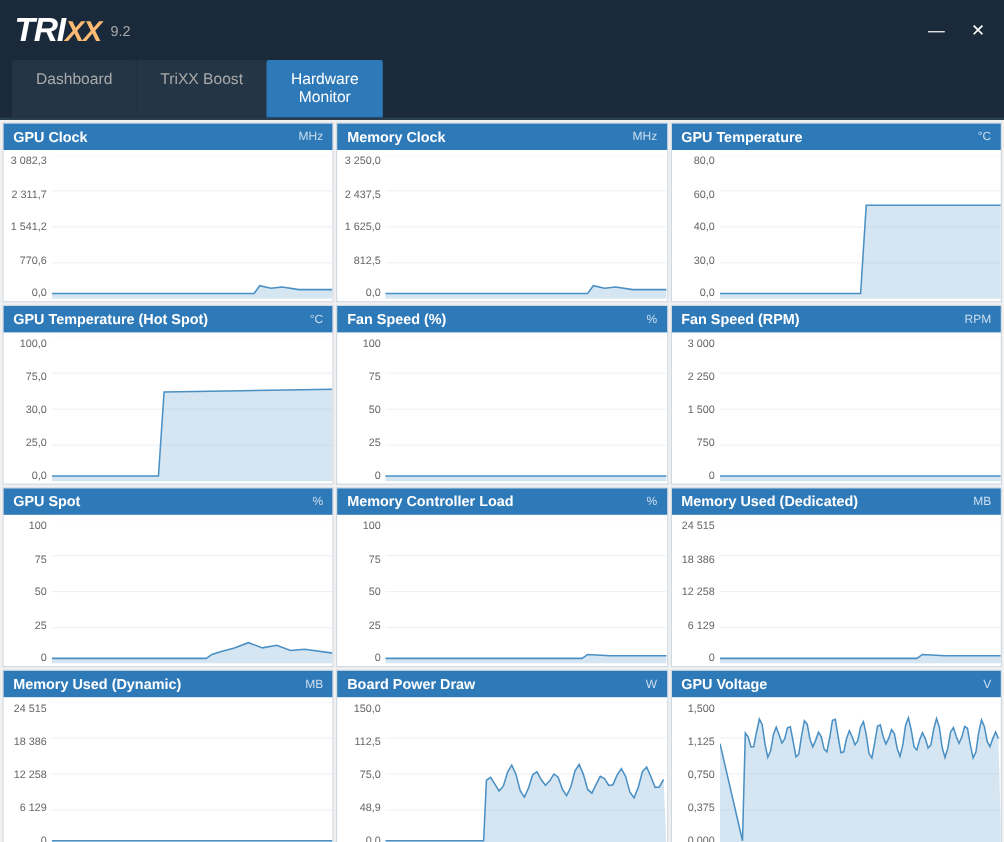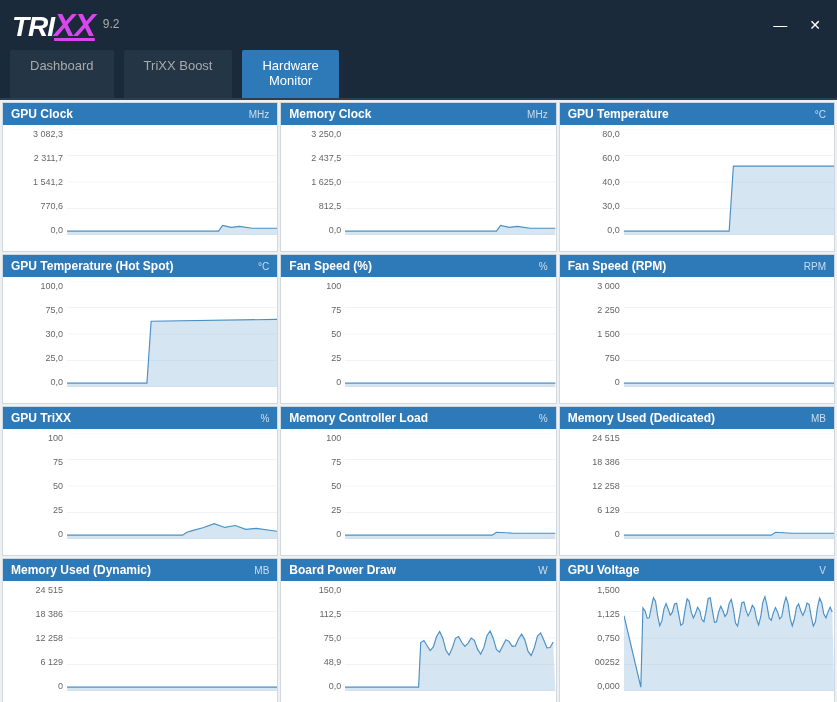--- a/index.html
+++ b/index.html
@@ -26,25 +26,24 @@
       gap: 4px;
     }
     #logo-text {
       font-size: 28px;
       font-weight: 900;
       color: #fff;
       letter-spacing: -1px;
       font-style: italic;
     }
     #logo-x {
-      color: #d946ef;
-      font-size: 32px;
+      color: #fdba74;
+      font-size: 24px;
       font-weight: 900;
       font-style: italic;
-      text-decoration: underline;
     }
     #version {
       color: #aaa;
       font-size: 12px;
       margin-left: 4px;
       margin-top: 10px;
       align-self: flex-start;
     }
     #window-controls {
       position: absolute;
@@ -60,21 +59,21 @@
       font-size: 14px;
       cursor: pointer;
       padding: 2px 6px;
       line-height: 1;
     }
     
     #tabs {
       display: flex;
       background: #1a2a3a;
       padding: 0 10px;
-      gap: 10px;
+      gap: 0;
       border-bottom: 2px solid #2a3f52;
     }
     .tab {
       padding: 8px 20px;
       color: #aaa;
       font-size: 13px;
       cursor: pointer;
       background: #243545;
       border-radius: 2px 2px 0 0;
       text-align: center;
@@ -126,22 +125,21 @@
     }
     .chart-unit {
       font-size: 10px;
       color: #cde;
       font-weight: normal;
     }
     .chart-body {
       flex: 1;
       display: flex;
       position: relative;
-      padding: 4px 0 16px 0;
-      margin-left: 24px;
+      padding: 4px 0 2px 0;
     }
     .y-axis {
       display: flex;
       flex-direction: column;
       justify-content: space-between;
       padding: 0 4px;
       font-size: 9px;
       color: #666;
       text-align: right;
       min-width: 40px;
@@ -344,21 +342,21 @@
             <line x1="0" x2="220" y1="82.5" y2="82.5" class="grid-line"></line>
             <line x1="0" x2="220" y1="110" y2="110" class="grid-line"></line>
             <path d="M0,106 L220,106 L220,110 L0,110 Z" class="fill-area"></path>
             <path d="M0,106 L220,106" class="line-path"></path>
           </svg>
         </div>
       </div>
     </div>
     <div class="chart-card">
       <div class="chart-header">
-        <span>GPU TriXX</span>
+        <span>GPU Spot</span>
         <span class="chart-unit">%</span>
       </div>
       <div class="chart-body">
         <div class="y-axis">
           <span>100</span>
           <span>75</span>
           <span>50</span>
           <span>25</span>
           <span>0</span>
         </div>
@@ -482,21 +480,21 @@
     <div class="chart-card">
       <div class="chart-header">
         <span>GPU Voltage</span>
         <span class="chart-unit">V</span>
       </div>
       <div class="chart-body">
         <div class="y-axis">
           <span>1,500</span>
           <span>1,125</span>
           <span>0,750</span>
-          <span>00252</span>
+          <span>0,375</span>
           <span>0,000</span>
         </div>
         <div class="chart-area">
           <svg viewBox="0 0 220 110" preserveAspectRatio="none">
             <line x1="0" x2="220" y1="0" y2="0" class="grid-line"></line>
             <line x1="0" x2="220" y1="27.5" y2="27.5" class="grid-line"></line>
             <line x1="0" x2="220" y1="55" y2="55" class="grid-line"></line>
             <line x1="0" x2="220" y1="82.5" y2="82.5" class="grid-line"></line>
             <line x1="0" x2="220" y1="110" y2="110" class="grid-line"></line>
             <path d="M0,31.799999999999997 L17.6,106 L19.8,23.689789517635578 L21.999999999999996,26.65768434605547 L24.199999999999996,34.340978319299424 L26.399999999999995,34.04084584079268 L28.599999999999994,22.891206910207792 L30.799999999999997,13.041772031556448 L33,17.13690596430728 L35.2,32.151178471111464 L37.400000000000006,42.21435077827293 L39.6,37.30911242955543 L41.800000000000004,24.721547475779538 L44.00000000000001,19.264639689180754 L46.20000000000001,24.970574405720097 L48.40000000000001,31.325133443603903 L50.600000000000016,28.198974553725087 L52.80000000000002,19.71803546532604 L55.000000000000014,18.93632353834017 L57.20000000000002,30.135589418792744 L59.40000000000001,41.81996265653885 L61.600000000000016,40.06597911913734 L63.80000000000002,25.819255510716637 L66.00000000000003,14.295835904223178 L68.20000000000002,16.966051978705607 L70.40000000000002,28.44349902625764 L72.60000000000002,34.28598582360307 L74.80000000000003,29.321810699201613 L77.00000000000003,23.17324148431717 L79.20000000000003,26.437327514204398 L81.40000000000003,35.87551618047425 L83.60000000000004,38.109116910073965 L85.80000000000004,27.312249455737728 L88.00000000000004,14.041818188881773 L90.20000000000005,13.285190949982788 L92.40000000000005,26.25766984779715 L94.60000000000005,38.73487435060528 L96.80000000000005,38.10210747801902 L99.00000000000006,27.89091695682634 L101.20000000000006,21.993949950317727 L103.40000000000005,26.538477946995236 L105.60000000000005,32.72755050459623 L107.80000000000005,29.470207684268804 L110.00000000000004,19.029740558428557 L112.20000000000005,15.026599398376682 L114.40000000000005,24.924582438096706 L116.60000000000005,39.40305772420665 L118.80000000000005,42.69038547662644 L121.00000000000006,31.410904318943295 L123.20000000000006,18.505792273850282 L125.40000000000006,17.408222300443896 L127.60000000000007,26.334722423195927 L129.80000000000007,32.05671196900771 L132.00000000000006,27.63832173768996 L134.20000000000007,21.111677587907167 L136.40000000000006,24.106110191351714 L138.60000000000008,35.46258530120298 L140.80000000000007,41.46089464710364 L143.00000000000009,32.95819577715896 L145.20000000000007,17.751055599883507 L147.4000000000001,12.065563921159793 L149.60000000000008,21.354102358810483 L151.8000000000001,34.18774593537748 L154.00000000000009,36.63545846319462 L156.2000000000001,28.884668327997847 L158.4000000000001,23.445989224882354 L160.60000000000008,27.963508575462765 L162.8000000000001,35.13331243175319 L165.00000000000009,32.743652645859285 L167.2000000000001,20.691426284658167 L169.4000000000001,12.59543713912508 L171.6000000000001,19.25216956855549 L173.8000000000001,34.64530689655176 L176.0000000000001,42.455198100678956 L178.2000000000001,35.313850839883315 L180.40000000000012,22.982234595806954 L182.6000000000001,19.594812909447263 L184.80000000000013,26.382755708274463 L187.0000000000001,31.55653779643654 L189.20000000000013,26.814420836544876 L191.40000000000012,18.73080554105592 L193.60000000000014,20.124213443277284 L195.80000000000013,32.52971530209418 L198.0000000000001,42.68356454367337 L200.20000000000013,38.23574572124498 L202.40000000000012,23.21802403187448 L204.60000000000014,13.673835970987867 L206.80000000000013,18.66028728752252 L209.00000000000014,30.162540642359836 L211.20000000000013,34.09371179967668 L213.40000000000015,27.98604329401458 L215.60000000000014,22.940759848973293 L217.80000000000015,27.913064631052862 L220,110 L0,110 Z" class="fill-area"></path>

